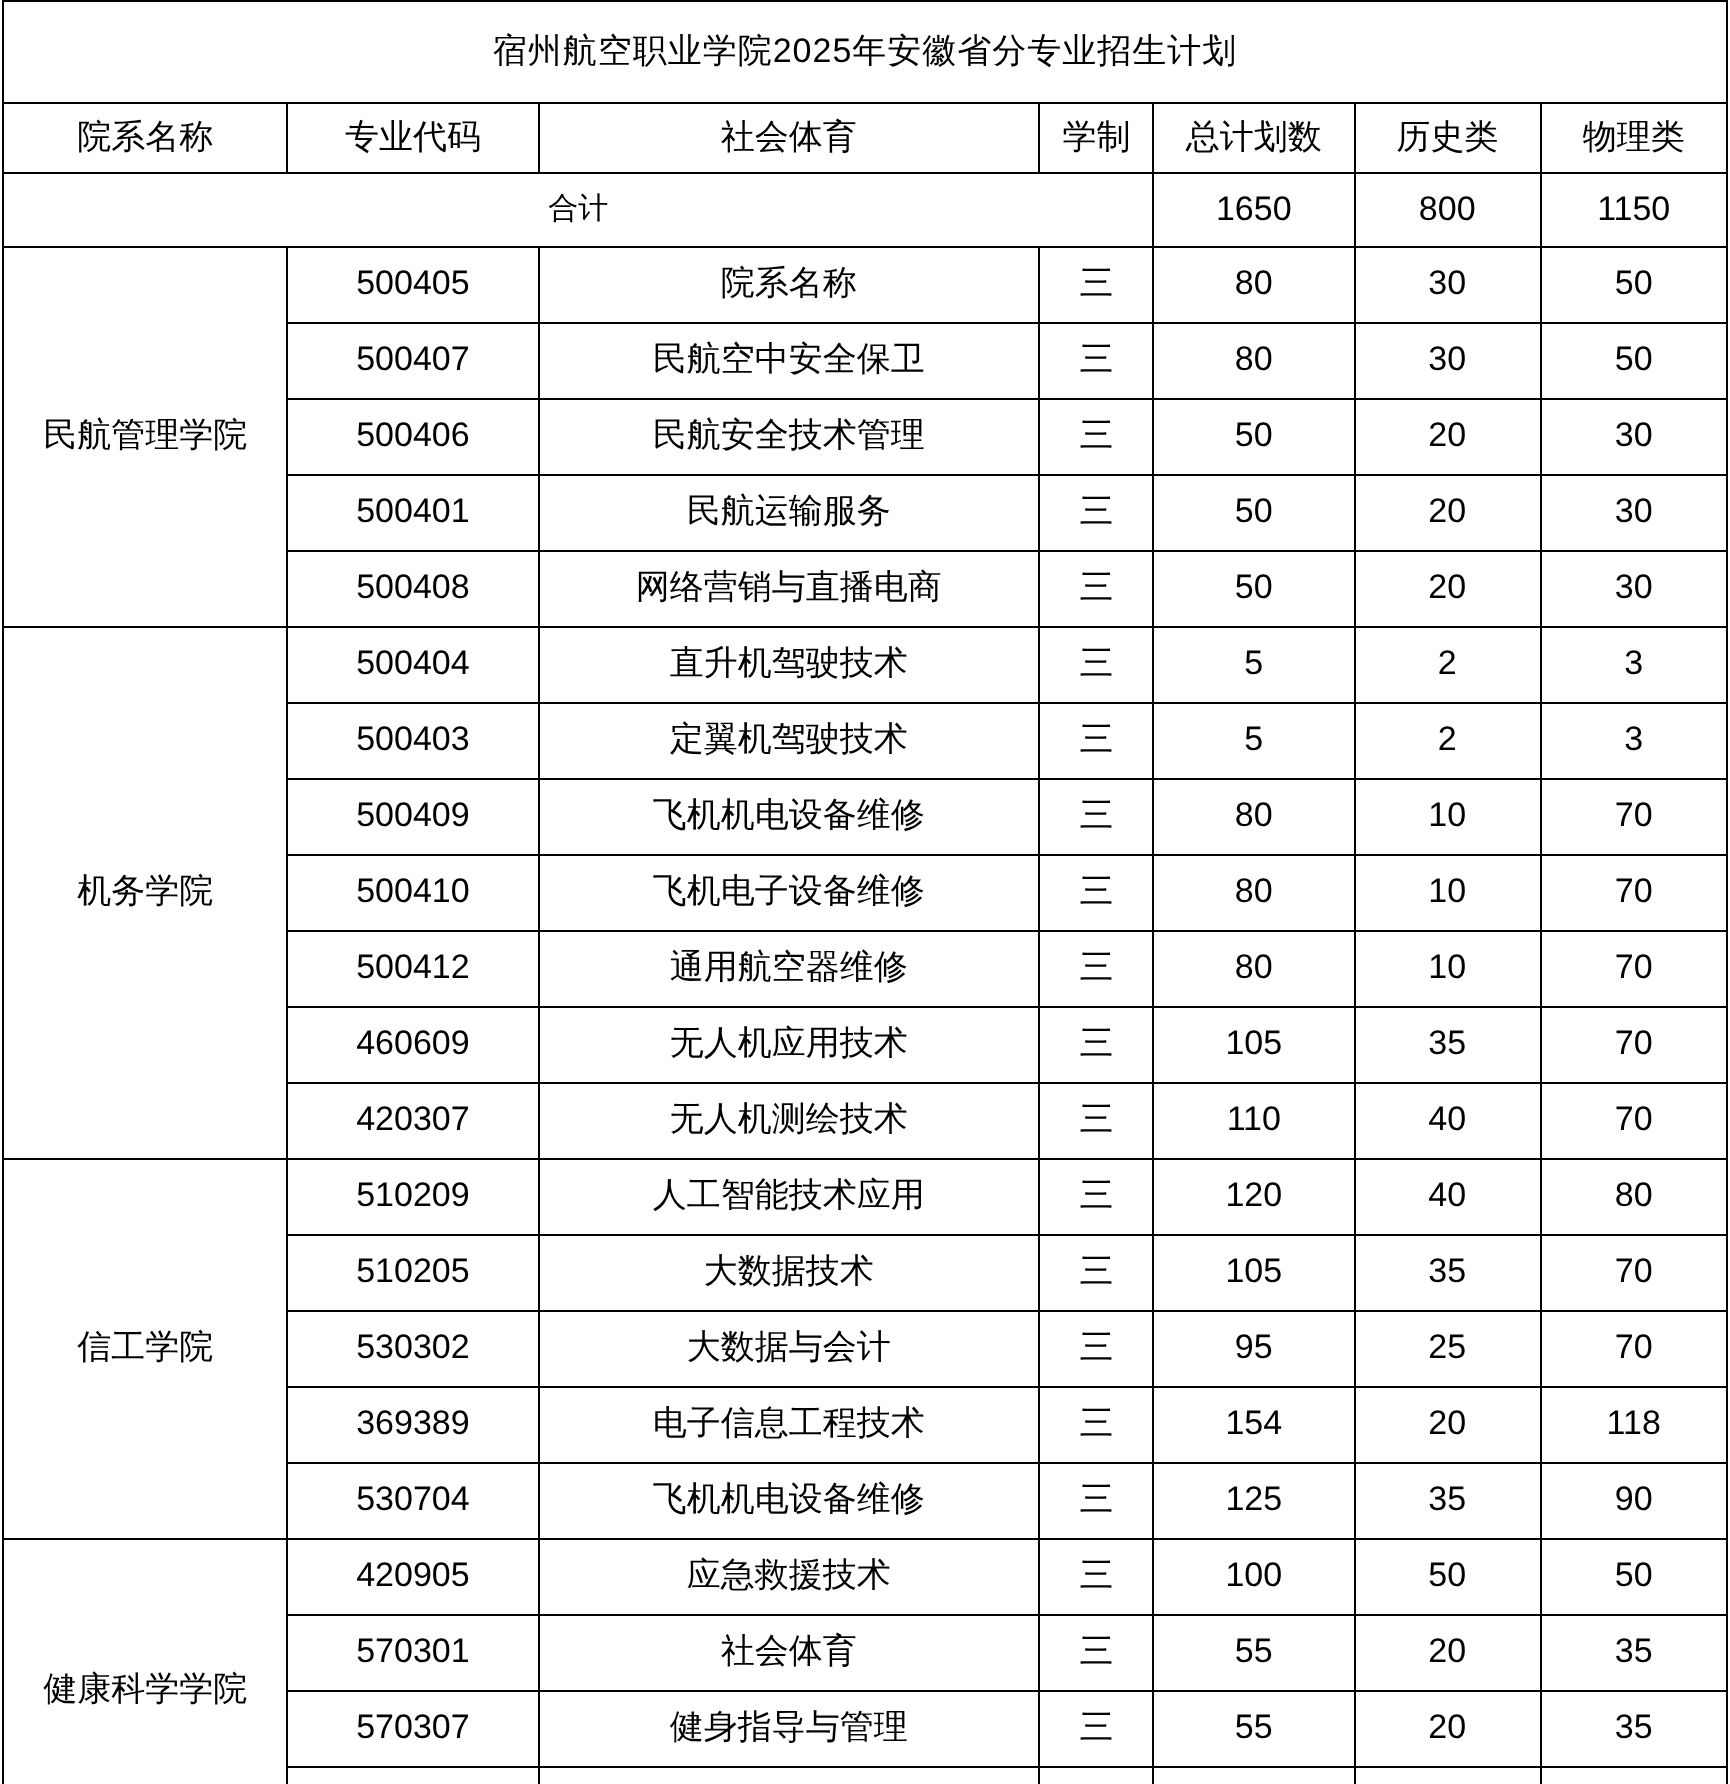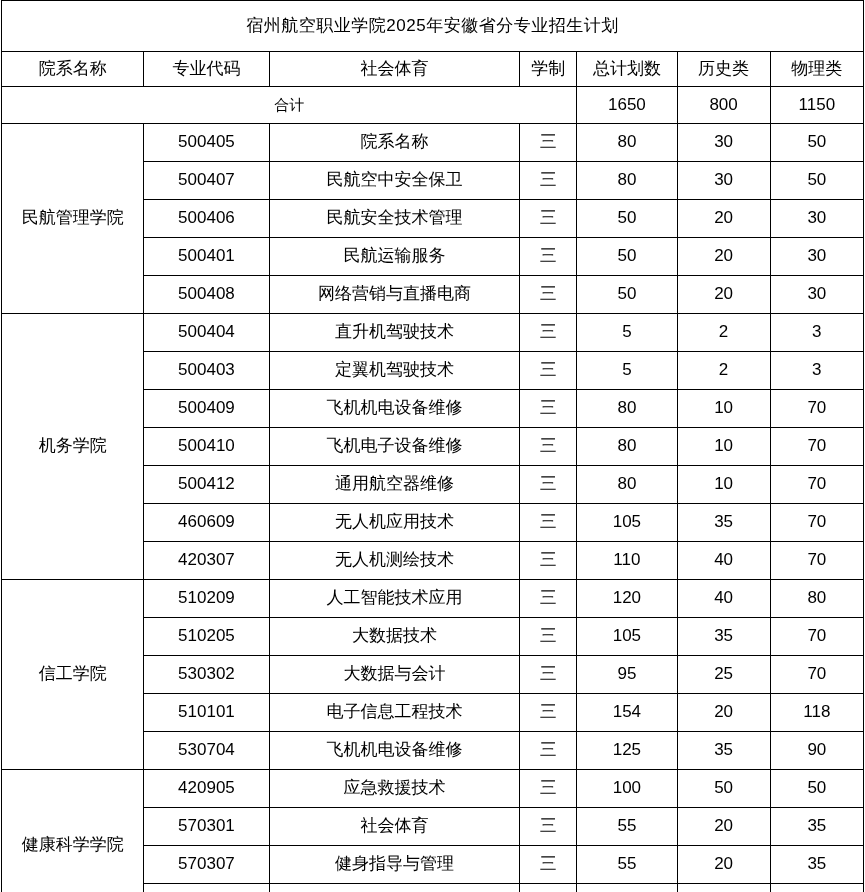--- a/index.html
+++ b/index.html
@@ -221,21 +221,21 @@
         </tr>
         <tr class="body-row">
           <td>530302</td>
           <td>大数据与会计</td>
           <td>三</td>
           <td>95</td>
           <td>25</td>
           <td>70</td>
         </tr>
         <tr class="body-row">
-          <td>510101</td>
+          <td>369389</td>
           <td>电子信息工程技术</td>
           <td>三</td>
           <td>154</td>
           <td>20</td>
           <td>118</td>
         </tr>
         <tr class="body-row">
           <td>530704</td>
           <td>飞机机电设备维修</td>
           <td>三</td>

